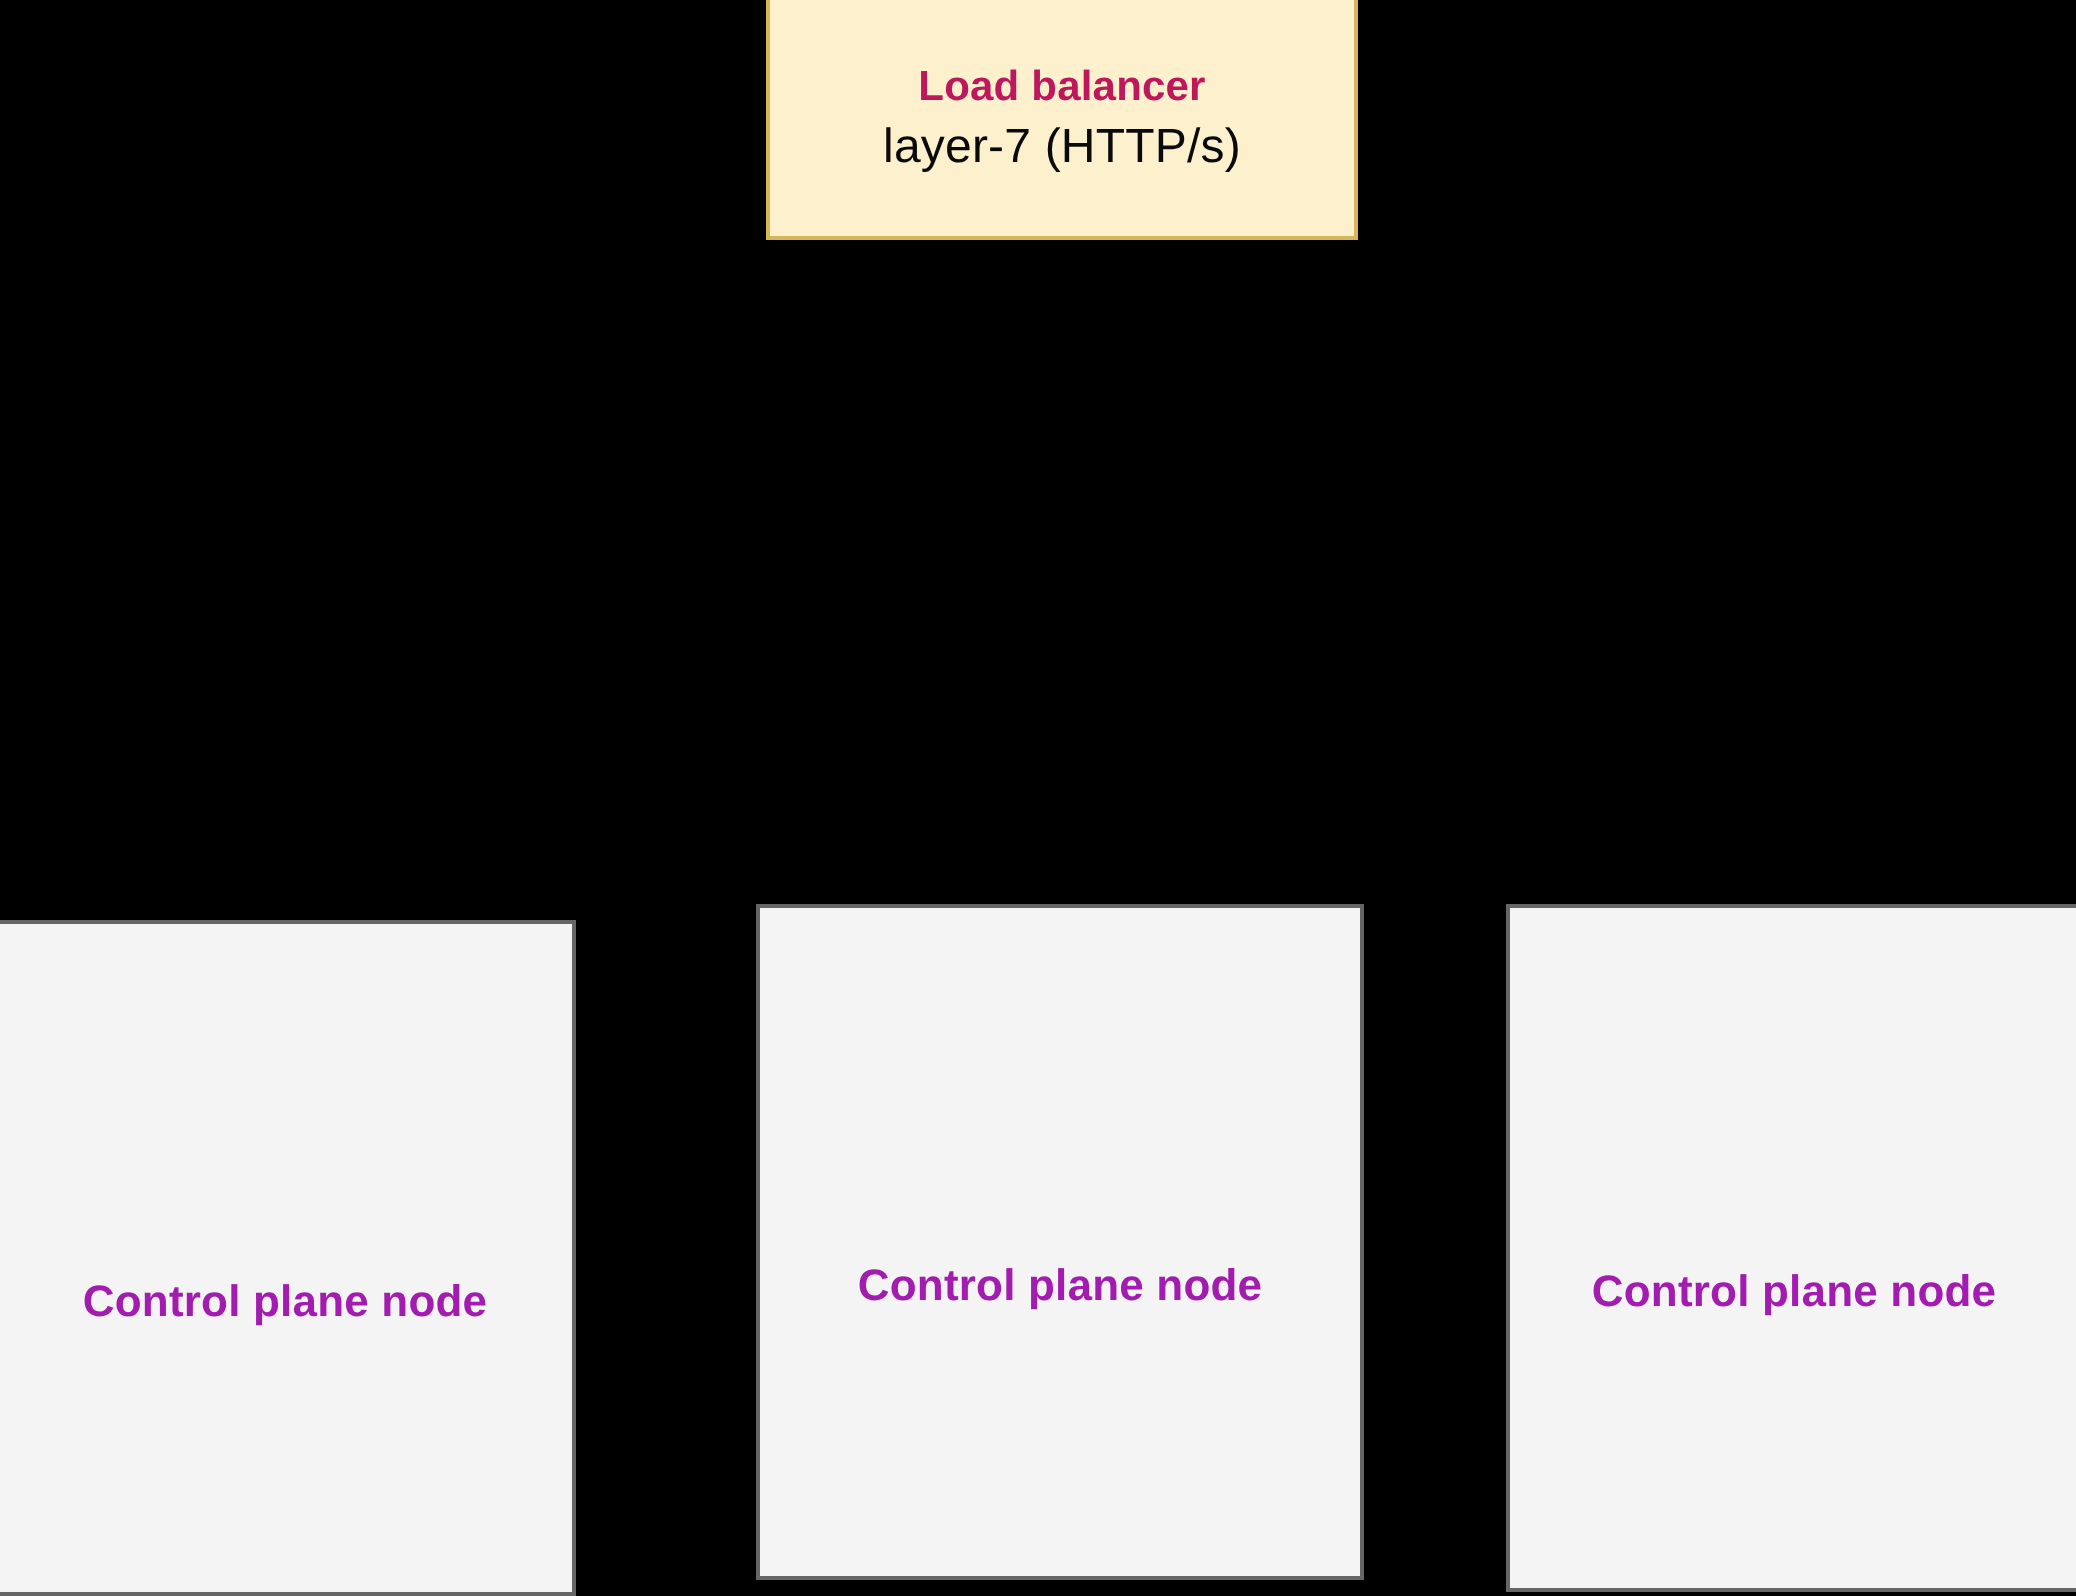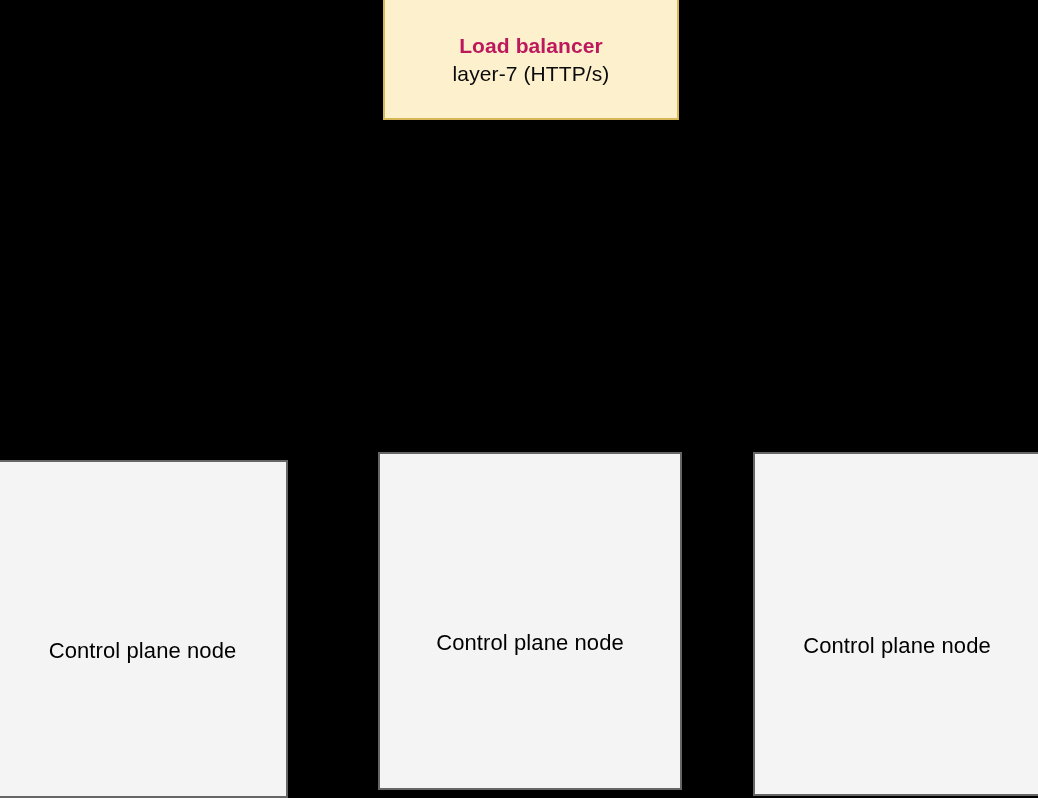--- a/index.html
+++ b/index.html
@@ -41,37 +41,37 @@
     padding-top: 8px;
   }
   .lb-title {
     font-size: 21px;
     font-weight: bold;
     color: #be185d;
     letter-spacing: 0.1px;
     white-space: nowrap;
   }
   .lb-sub {
-    font-size: 21px;
+    font-size: 24px;
     font-weight: normal;
     color: #0a0a0a;
     letter-spacing: 0.1px;
     white-space: nowrap;
     margin-top: 3px;
   }
 
   
   .cp {
     background: #f4f4f4;
     border: 2px solid #666666;
   }
   .cp-label {
     font-size: 22px;
-    font-weight: normal;
-    color: #000000;
+    font-weight: bold;
+    color: #a21caf;
     letter-spacing: 0.1px;
     white-space: nowrap;
     margin-top: 44px;
   }
 
   .cp-1 {
     left: -3px;
     top: 460px;
     width: 291px;
     height: 338px;

